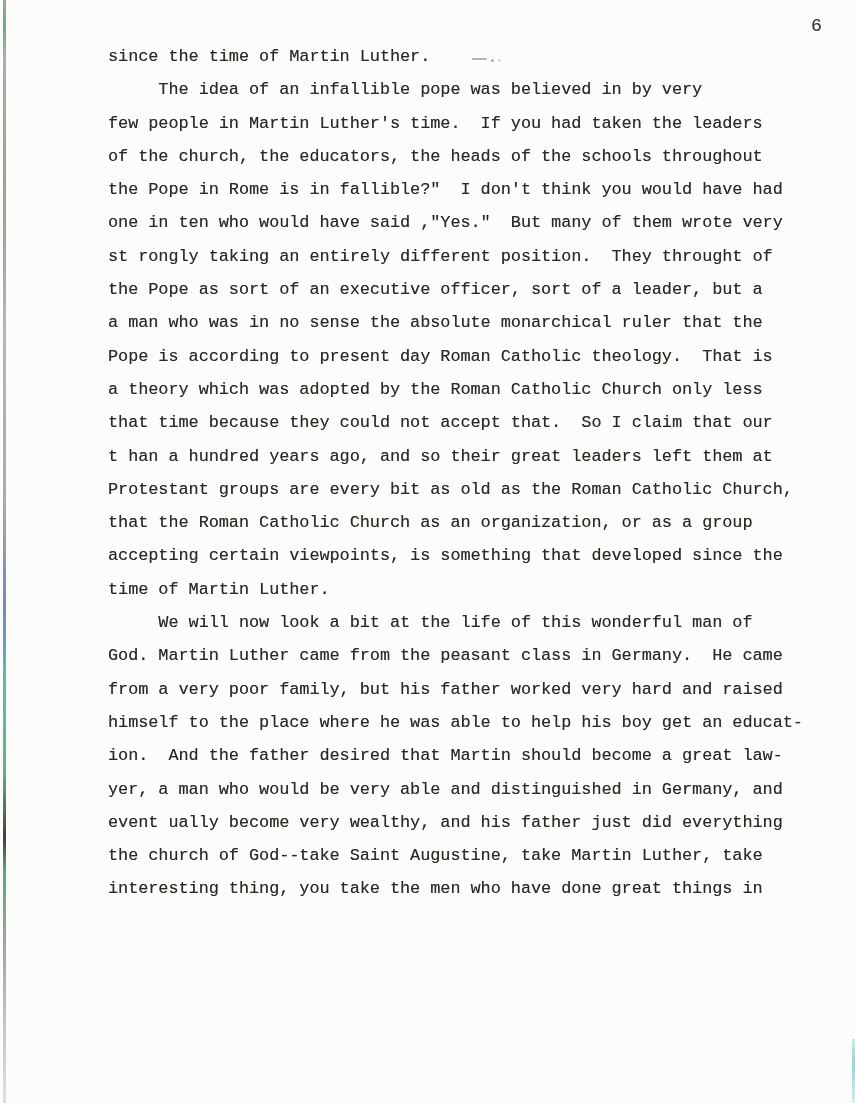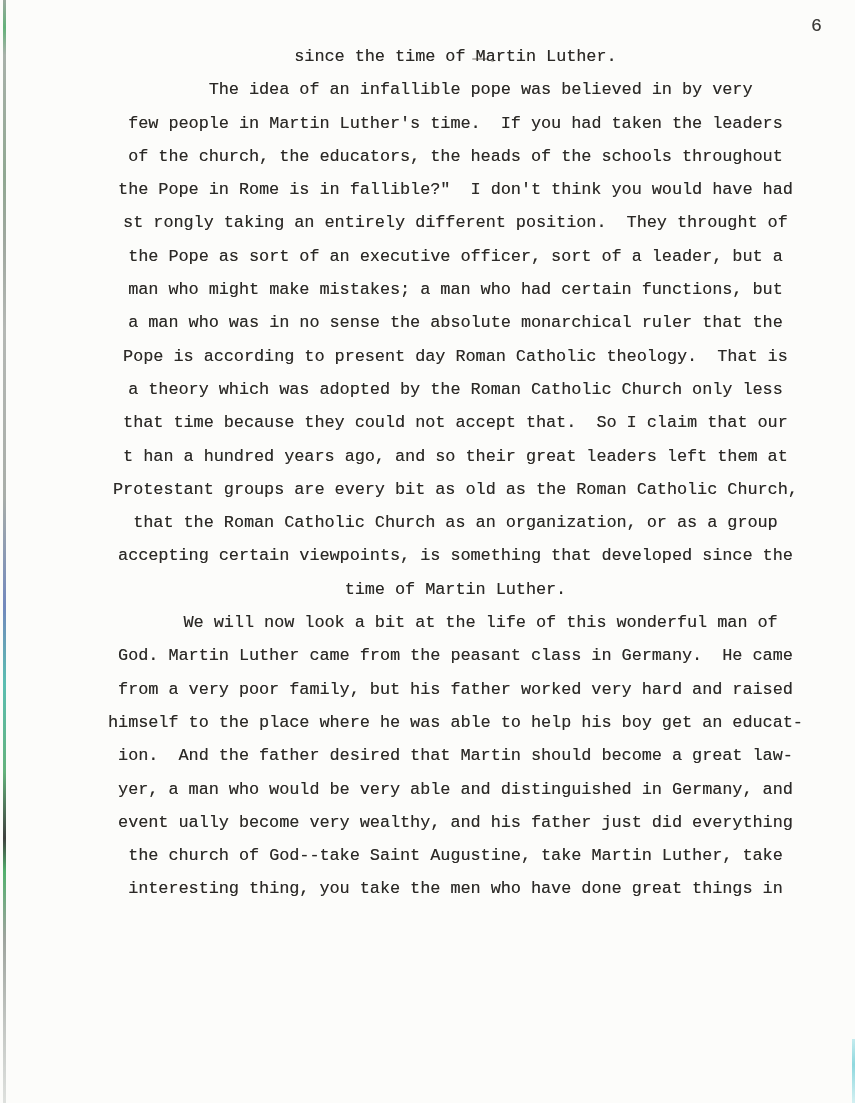--- a/index.html
+++ b/index.html
@@ -62,21 +62,20 @@
     left: 108px;
     top: 40px;
     font-size: 16.8px;
     line-height: 33.3px;
     color: #2b2926;
     text-shadow: 0.2px 0.3px 0.5px rgba(43,41,38,0.55);
   }
   .line {
     white-space: pre;
     height: 33.3px;
-    text-align: center;
   }
   
   .smudge {
     position: absolute;
     left: 472px;
     top: 58px;
     width: 28px;
     height: 4px;
   }
   .smudge::before {
@@ -112,23 +111,23 @@
   <div class="page-number">6</div>
 
   <div class="smudge"></div>
 
   <div class="text-block">
     <div class="line">since the time of Martin Luther.</div>
     <div class="line">     The idea of an infallible pope was believed in by very</div>
     <div class="line">few people in Martin Luther's time.  If you had taken the leaders</div>
     <div class="line">of the church, the educators, the heads of the schools throughout</div>
     <div class="line">the Pope in Rome is in fallible?"  I don't think you would have had</div>
+    <div class="line">one in ten who would have said ,"Yes."  But many of them wrote very</div>
     <div class="line">st rongly taking an entirely different position.  They throught of</div>
     <div class="line">the Pope as sort of an executive officer, sort of a leader, but a</div>
-    <div class="line">man who might make mistakes; a man who had certain functions, but</div>
     <div class="line">a man who was in no sense the absolute monarchical ruler that the</div>
     <div class="line">Pope is according to present day Roman Catholic theology.  That is</div>
     <div class="line">a theory which was adopted by the Roman Catholic Church only less</div>
     <div class="line">that time because they could not accept that.  So I claim that our</div>
     <div class="line">t han a hundred years ago, and so their great leaders left them at</div>
     <div class="line">Protestant groups are every bit as old as the Roman Catholic Church,</div>
     <div class="line">that the Roman Catholic Church as an organization, or as a group</div>
     <div class="line">accepting certain viewpoints, is something that developed since the</div>
     <div class="line">time of Martin Luther.</div>
     <div class="line">     We will now look a bit at the life of this wonderful man of</div>

